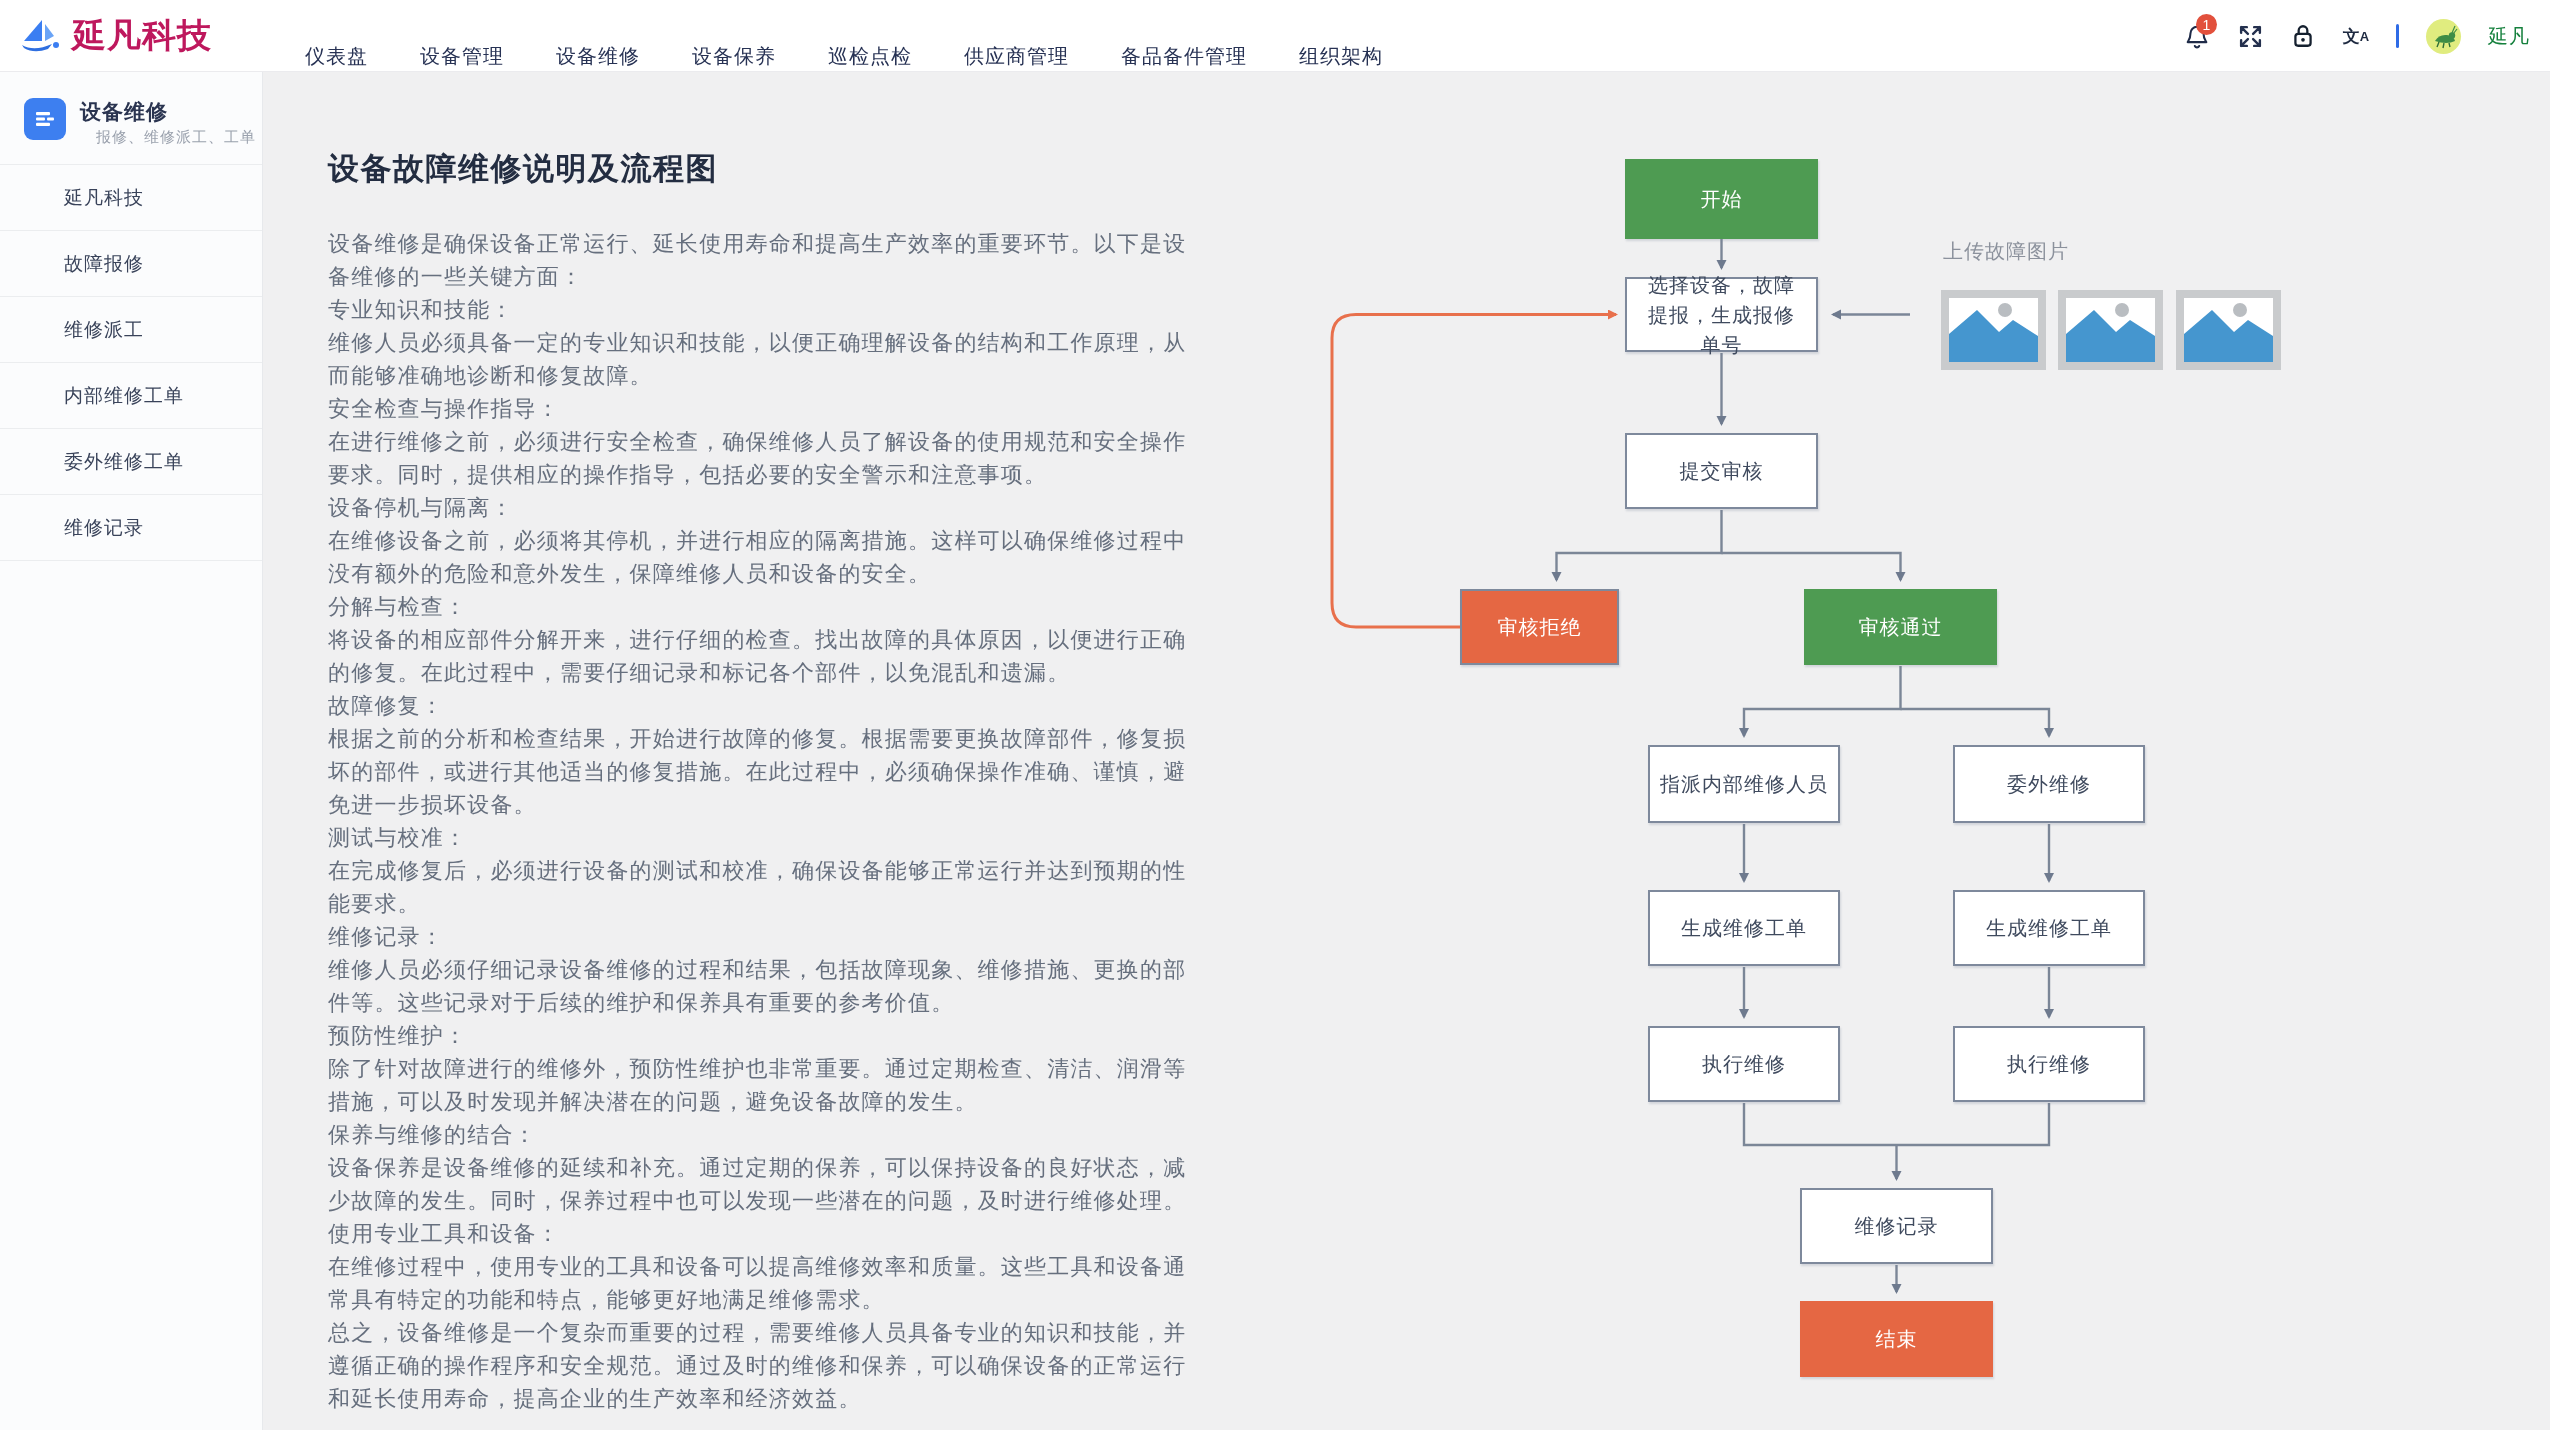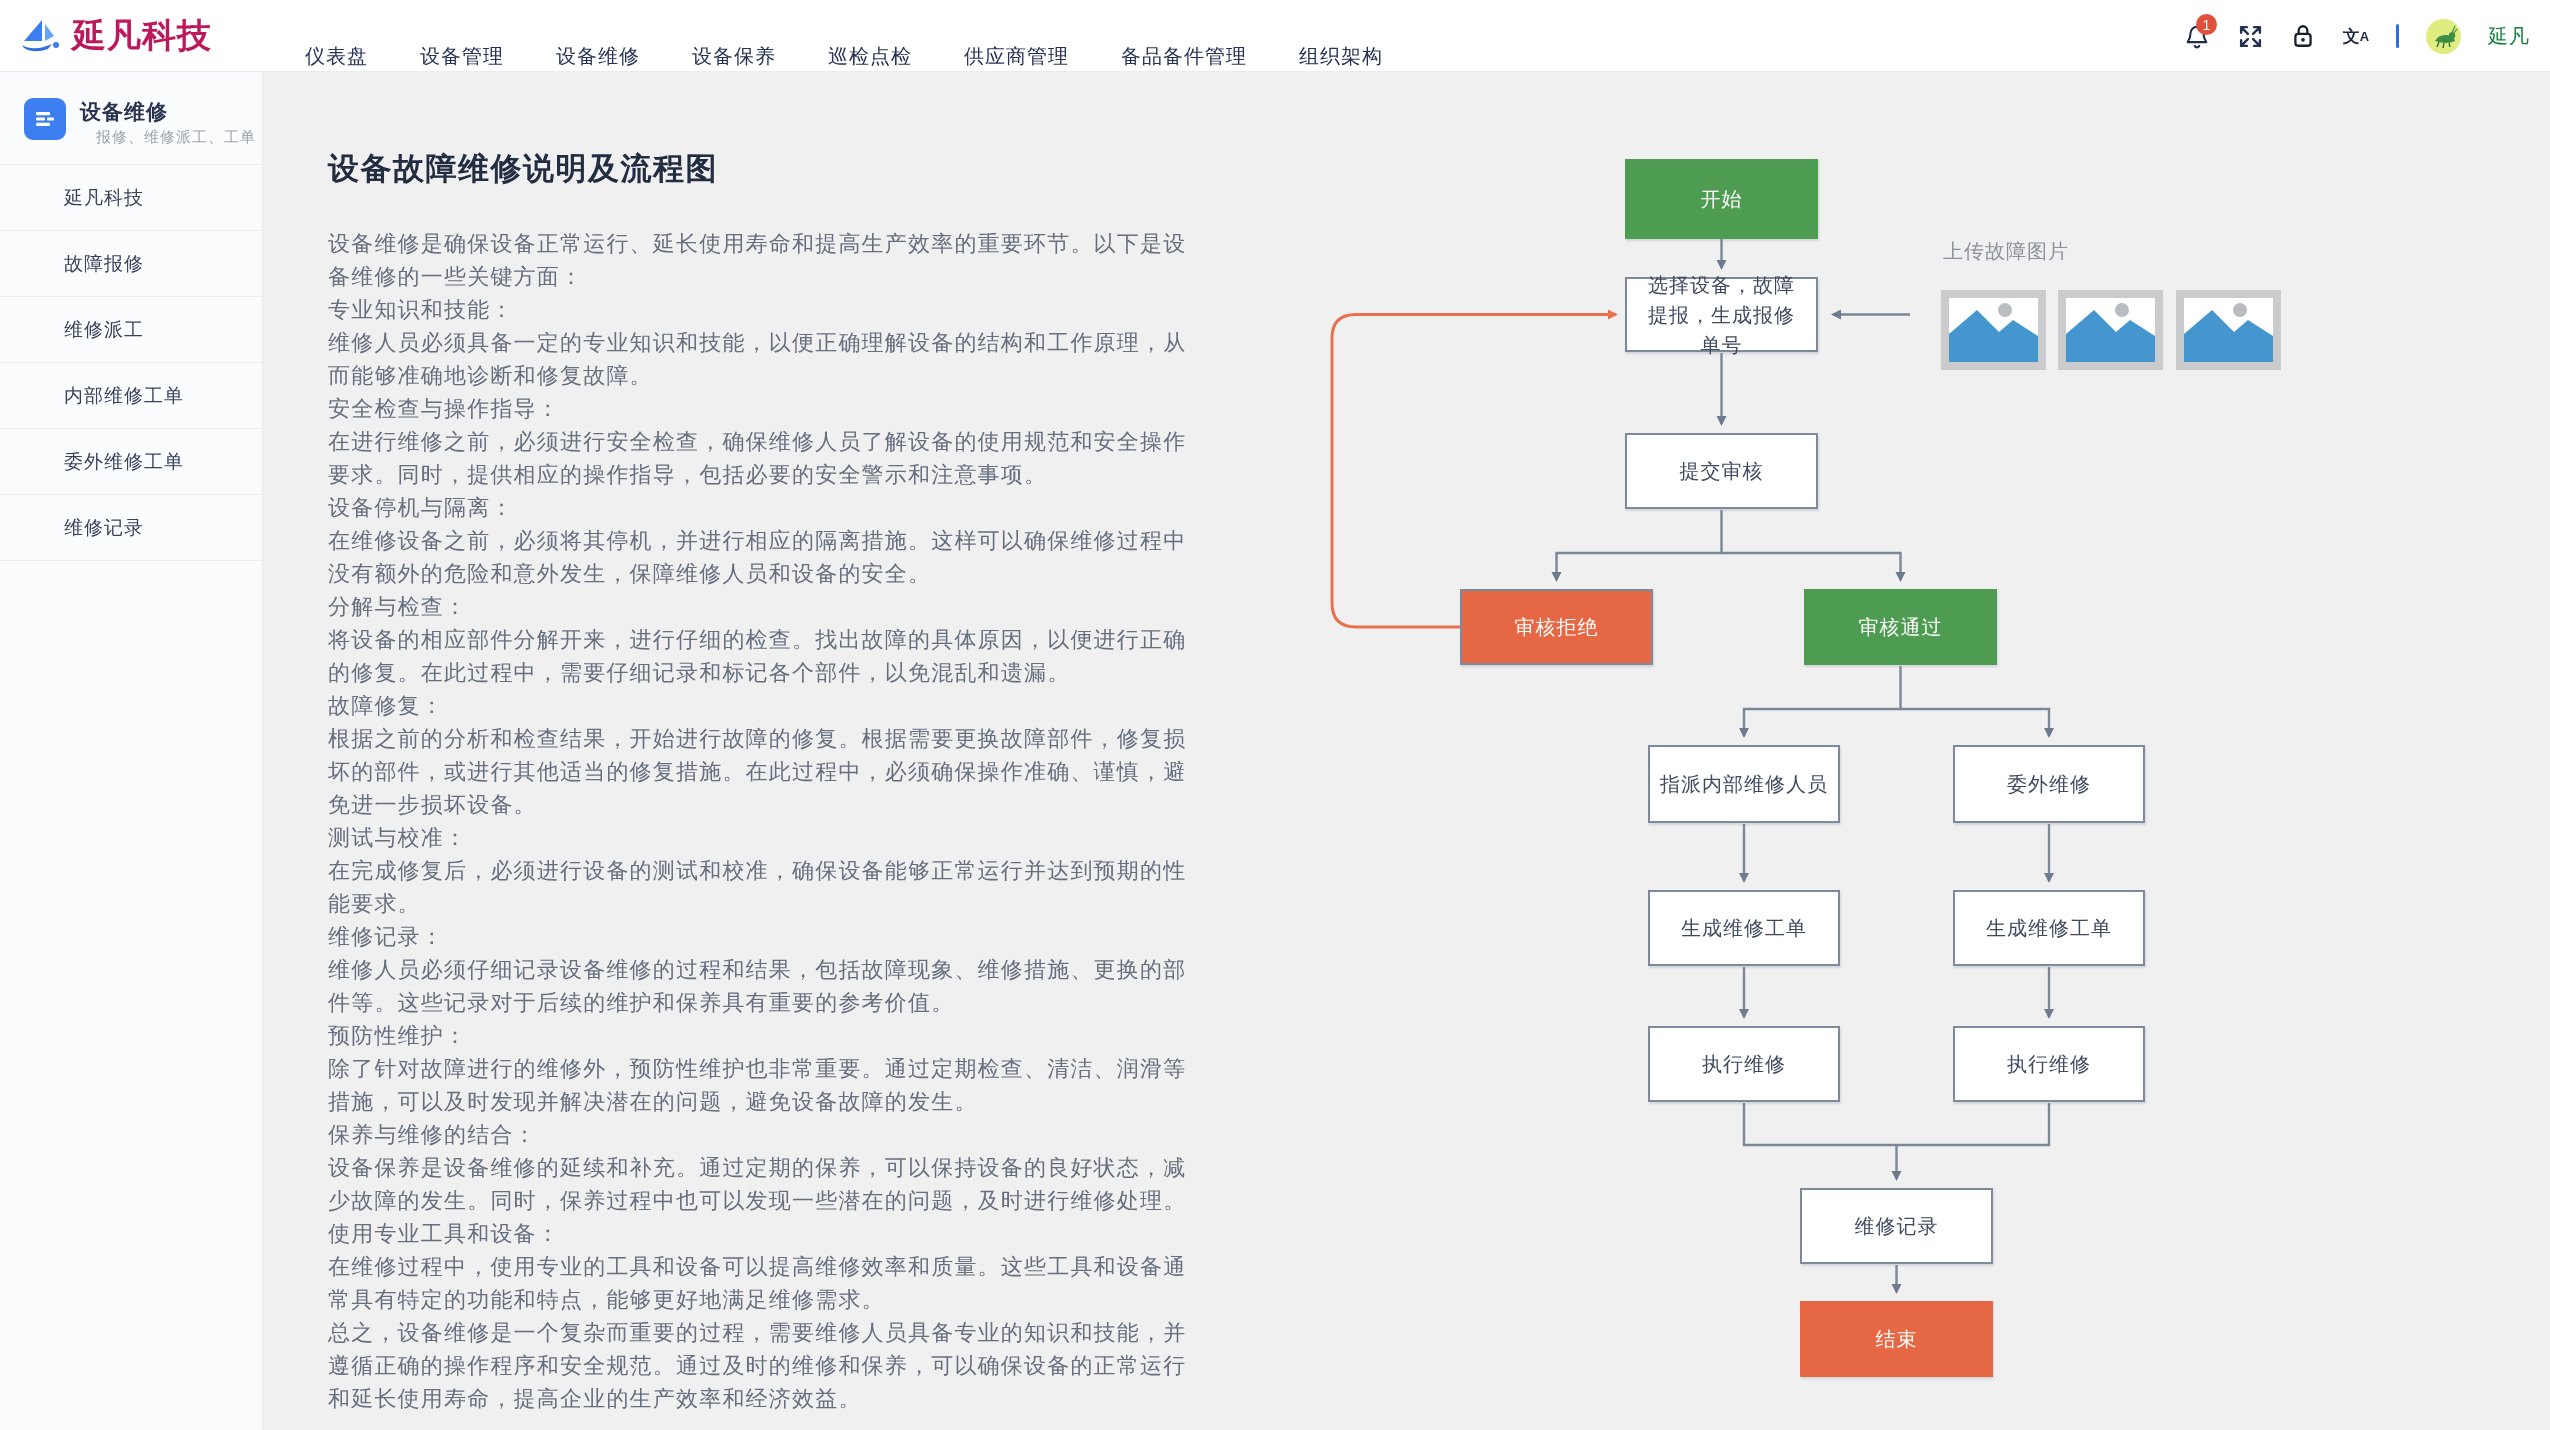--- a/index.html
+++ b/index.html
@@ -39,21 +39,21 @@
   .flow-svg { position:absolute; left:0; top:0; width:2550px; height:1430px; pointer-events:none; z-index:1; }
   .node { position:absolute; display:flex; align-items:center; justify-content:center; text-align:center;
           background:#ffffff; border:2px solid #7e899c; color:#3f4a5e; font-size:20px; letter-spacing:1px;
           line-height:30px; box-shadow:1px 2px 2px rgba(120,130,150,0.25); z-index:2; }
   .node.green  { background:#4e9b52; border-color:#4e9b52; color:#ffffff; }
   .node.orange { background:#e56743; color:#ffffff; }
   .node.orange.noborder { border-color:#e56743; }
   .n-start   { left:1625px; top:143px;  width:193px; height:80px;margin-top:16px; }
   .n-select  { left:1625px; top:277px;  width:193px; height:75px; padding:0 14px; }
   .n-submit  { left:1625px; top:433px;  width:193px; height:76px; }
-  .n-reject  { left:1460px; top:589px;  width:193px; height:76px; }
+  .n-reject  { left:1460px; top:589px;  width:159px; height:76px; }
   .n-approve { left:1804px; top:589px;  width:193px; height:76px; }
   .n-assign  { left:1648px; top:745px;  width:192px; height:78px; }
   .n-outsrc  { left:1953px; top:745px;  width:192px; height:78px; }
   .n-genl    { left:1648px; top:890px;  width:192px; height:76px; }
   .n-genr    { left:1953px; top:890px;  width:192px; height:76px; }
   .n-execl   { left:1648px; top:1026px; width:192px; height:76px; }
   .n-execr   { left:1953px; top:1026px; width:192px; height:76px; }
   .n-record  { left:1800px; top:1188px; width:193px; height:76px; }
   .n-end     { left:1800px; top:1301px; width:193px; height:76px; }
 

